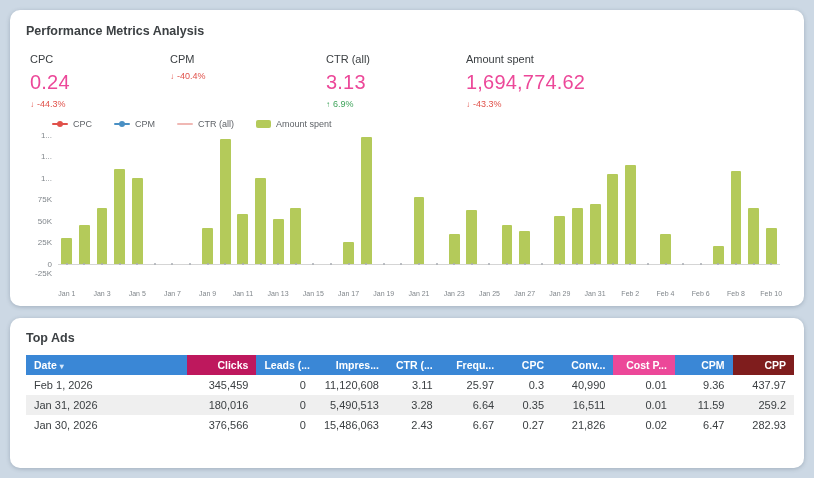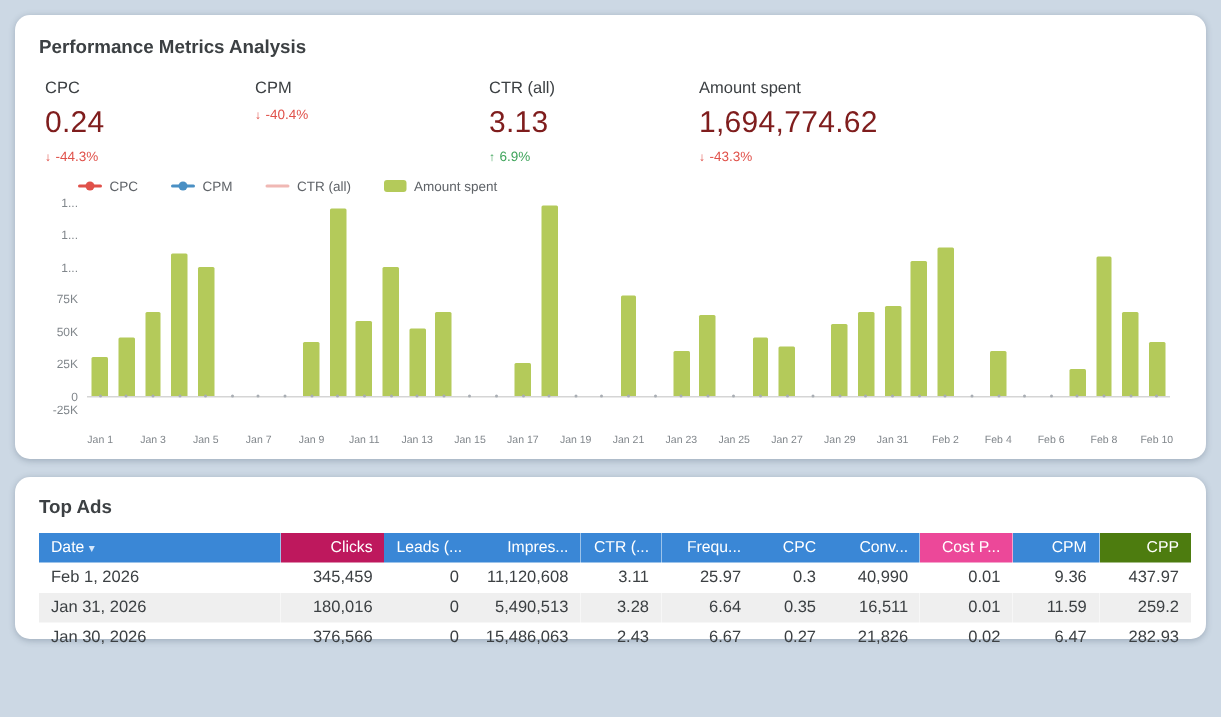--- a/index.html
+++ b/index.html
@@ -1,30 +1,30 @@
 <!DOCTYPE html>
 <html><head>
 <meta charset="utf-8">
 <style>
   * { box-sizing: border-box; }
   body { margin: 0; font-family: "Liberation Sans", sans-serif; }
   .screen { width: 814px; height: 478px; background: #ccd8e4; padding: 10px; overflow: hidden; }
   .panel { background: #ffffff; border-radius: 10px; box-shadow: 0 1px 4px rgba(50,70,90,.28); }
   .panel.metrics { height: 296px; margin-bottom: 12px; padding: 14px 16px 20px 16px; }
-  .panel.topads  { height: 108px; padding: 13px 10px 8px 16px; }
+  .panel.topads  { height: 150px; padding: 13px 10px 8px 16px; }
   .panel-title { font-size: 12.5px; font-weight: 700; color: #3c4043; }
 
   
   .kpi-row { display: flex; margin: 15px 0 0 4px; }
   .kpi { margin-right: 10px; }
   .kpi:nth-child(1) { width: 130px; }
   .kpi:nth-child(2) { width: 146px; }
   .kpi:nth-child(3) { width: 130px; }
   .kpi-label { font-size: 11px; color: #3c4043; margin-bottom: 6px; }
-  .kpi-value { font-size: 20px; color: #7f1d1d; letter-spacing: .2px; }
+  .kpi-value { font-size: 20px; color: #ec4899; letter-spacing: .2px; }
   .kpi-delta { font-size: 9px; margin-top: 5px; display: flex; align-items: center; gap: 3px; }
   .kpi-delta.down { color: #e0514a; }
   .kpi-delta.up   { color: #3fa45b; }
   .kpi-delta .arrow { font-size: 8px; }
 
   
   .legend-row { display: flex; align-items: center; gap: 22px; margin: 10px 0 2px 26px; font-size: 9px; color: #5f6368; }
   .legend-item { display: flex; align-items: center; gap: 5px; cursor: pointer; }
   .lg-line { position: relative; width: 16px; height: 2px; border-radius: 1px; display: inline-block; }
   .lg-dot { position: absolute; left: 50%; top 50%; top: -2px; margin-left: -3px; width: 6px; height: 6px; border-radius: 50%; display: inline-block; }
@@ -38,21 +38,21 @@
   .zero-line { position: absolute; left: 0; right: 0; height: 1px; background: #d5d5d5; }
   .bars { position: absolute; left: 0; right: 0; top: 0; display: flex; align-items: flex-end; }
   .slot { flex: 1; position: relative; height: 100%; display: flex; align-items: flex-end; justify-content: center; }
   .bar { width: 62%; border-radius: 1px 1px 0 0; }
   .base-dot { position: absolute; left: 50%; bottom: -1px; width: 2px; height: 2px; margin-left: -1px; border-radius: 50%; background: #a8adb3; }
   .x-axis { position: absolute; left: 32px; right: 8px; top: 155px; height: 12px; }
   .x-lab { position: absolute; transform: translateX(-50%); font-size: 7px; color: #80868b; white-space: nowrap; }
 
   
   .topads table { width: 100%; border-collapse: collapse; table-layout: fixed; margin-top: 10px; }
-  .topads th { color: #ffffff; font-weight: 400; font-size: 10.5px; padding: 4px 8px; text-align: right; white-space: nowrap; overflow: hidden; cursor: pointer; }
+  .topads th { color: #ffffff; font-weight: 700; font-size: 10.5px; padding: 4px 8px; text-align: right; white-space: nowrap; overflow: hidden; cursor: pointer; }
   .topads th:first-child { text-align: left; }
   .topads td { font-size: 11px; color: #3c4043; padding: 4px 8px; text-align: right; white-space: nowrap; overflow: hidden; }
   .topads td:first-child { text-align: left; }
   .topads tbody tr:nth-child(even) td { background: #efefef; }
   .sort-arrow { font-size: 8px; margin-left: 3px; color: #d6e7fa; }
 </style>
 </head>
 <body>
 
 <div class="screen">
@@ -331,21 +331,21 @@
             <th style="background: rgb(58, 135, 214);"><span>Date</span><span class="sort-arrow">▾</span></th>
             <th style="background: #be185d;"><span>Clicks</span></th>
             <th style="background: rgb(58, 135, 214);"><span>Leads (...</span></th>
             <th style="background: rgb(58, 135, 214);"><span>Impres...</span></th>
             <th style="background: rgb(58, 135, 214);"><span>CTR (...</span></th>
             <th style="background: rgb(58, 135, 214);"><span>Frequ...</span></th>
             <th style="background: rgb(58, 135, 214);"><span>CPC</span></th>
             <th style="background: rgb(58, 135, 214);"><span>Conv...</span></th>
             <th style="background: #ec4899;"><span>Cost P...</span></th>
             <th style="background: rgb(58, 135, 214);"><span>CPM</span></th>
-            <th style="background: #4d7c0f;"><span>CPP</span></th>
+            <th style="background: #7f1d1d;"><span>CPP</span></th>
           </tr>
         </thead>
       <tbody>
           <tr>
             <td>Feb 1, 2026</td>
             <td>345,459</td>
             <td>0</td>
             <td>11,120,608</td>
             <td>3.11</td>
             <td>25.97</td>

